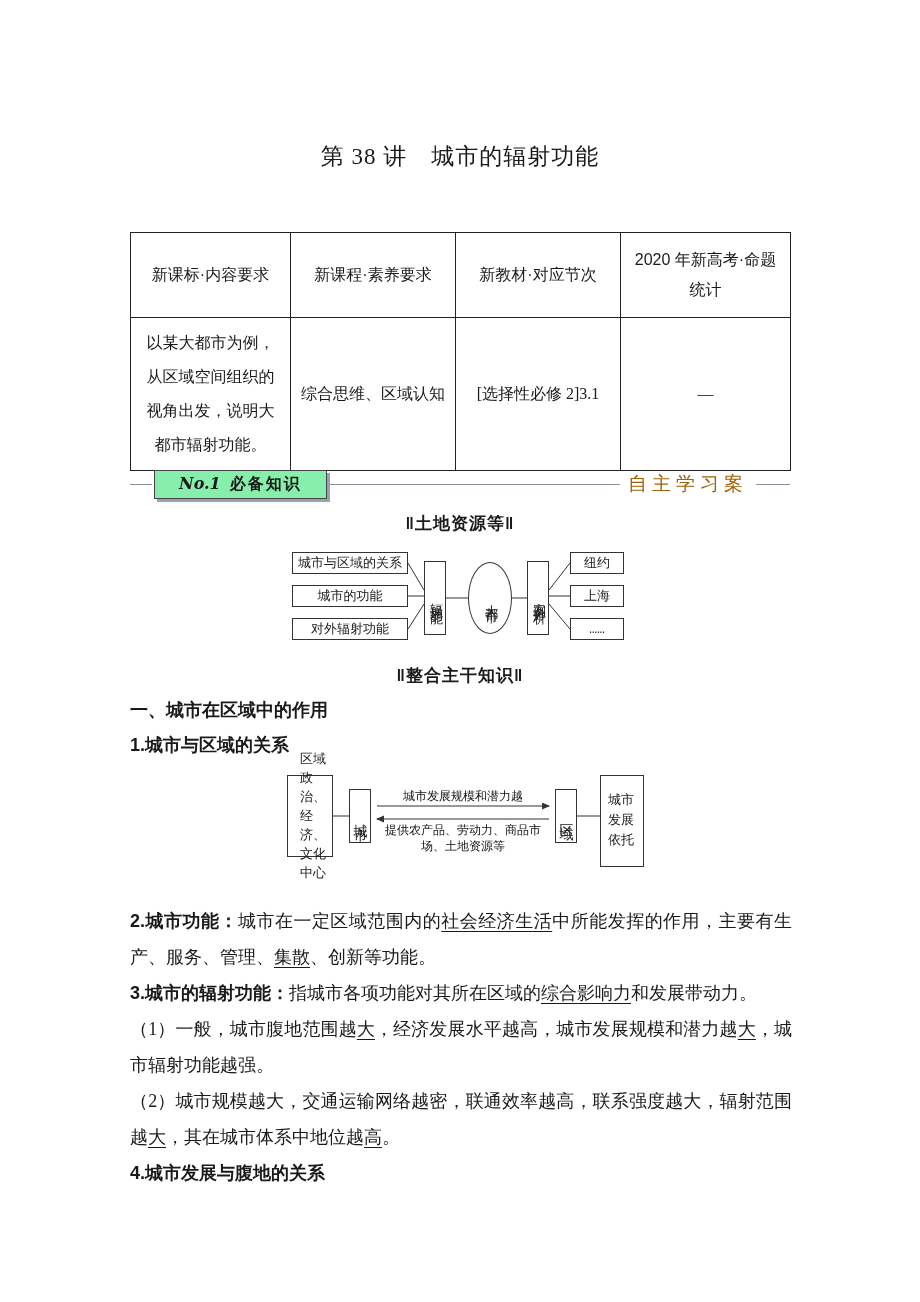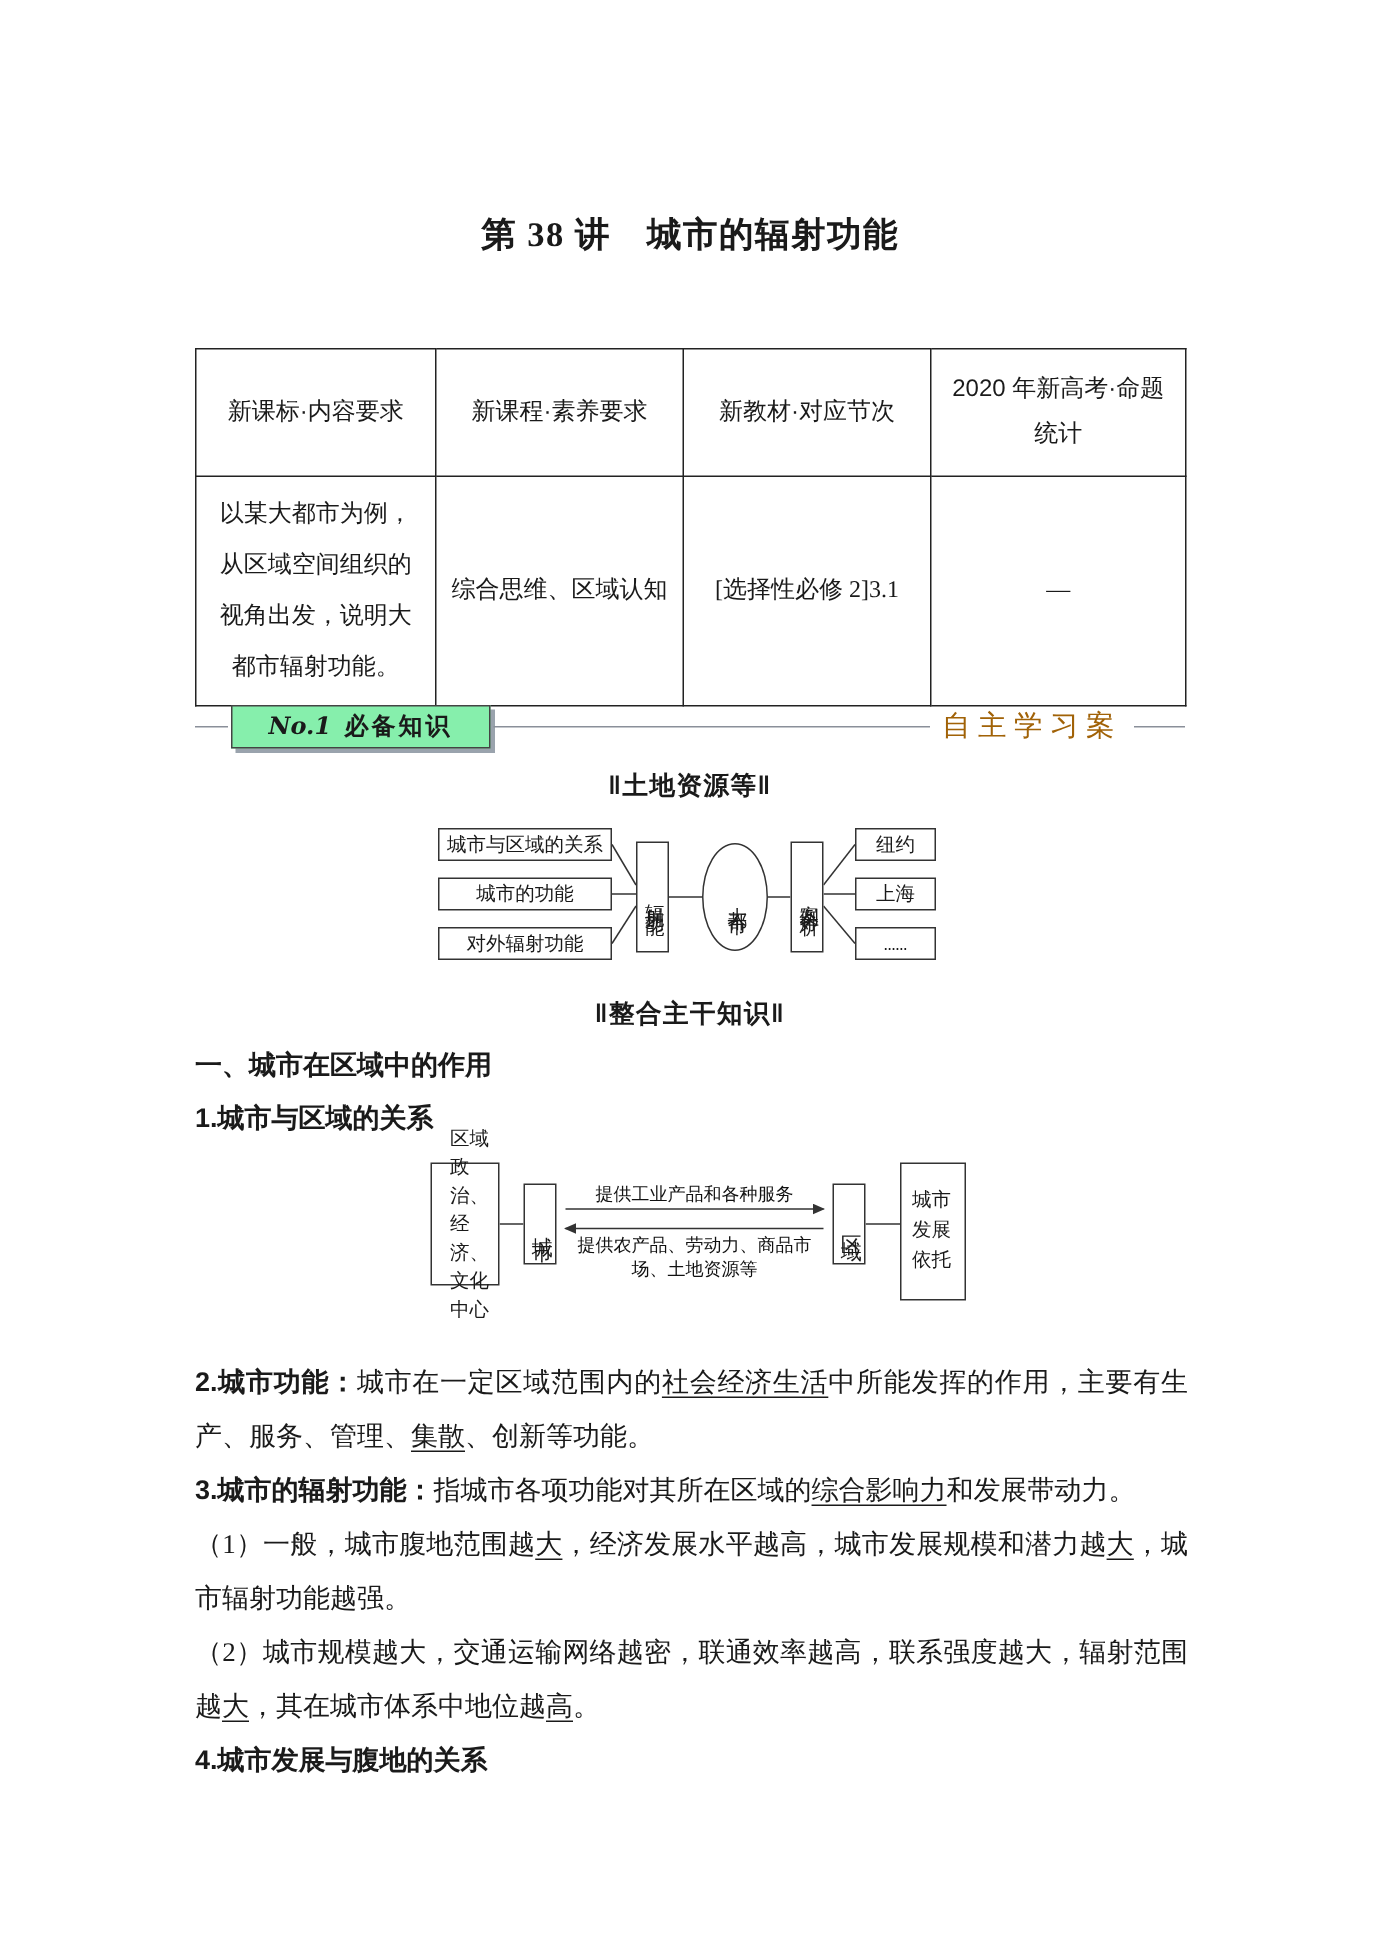--- a/index.html
+++ b/index.html
@@ -1,21 +1,21 @@
 <!DOCTYPE html>
 <html><head>
 <meta charset="utf-8">
 <style>
   html,body{margin:0;padding:0;background:#ddd;}
   .page{position:relative;width:920px;height:1302px;margin:0 auto;background:#fff;
         font-family:"Liberation Serif",serif;color:#1a1a1a;overflow:hidden;}
 
   
   .doc-title{position:absolute;top:141px;left:0;width:920px;margin:0;text-align:center;
-             font-size:23px;font-weight:bold;letter-spacing:1px;
+             font-size:23px;font-weight:normal;letter-spacing:1px;
              font-family:"Liberation Serif",serif;}
 
   
   table.info{position:absolute;left:130px;top:232px;width:660px;border-collapse:collapse;table-layout:fixed;}
   table.info th{border:1px solid #222;font-family:"Liberation Sans",sans-serif;font-weight:normal;
                 font-size:16px;line-height:30px;padding:6px 12px;height:72px;
                 text-align:center;vertical-align:middle;}
   table.info td{border:1px solid #222;font-size:16px;line-height:34px;padding:8px 10px;height:120px;
                 text-align:center;vertical-align:middle;}
   td.ta-left{text-align:left;}
@@ -164,21 +164,21 @@
         <line x1="203" y1="44" x2="219" y2="44"></line>
         <line x1="247" y1="34" x2="419" y2="34" marker-end="url(#arr)"></line>
         <line x1="419" y1="47" x2="247" y2="47" marker-end="url(#arr)"></line>
         <line x1="447" y1="44" x2="470" y2="44"></line>
       </g>
     </svg>
     <div class="dbox outerL">
       <span class="inner">区域政治、经济、文化中心</span>
     </div>
     <div class="dbox city vtext">城市</div>
-    <div class="alabel top">提供工业产品和各种服务</div>
+    <div class="alabel top">城市发展规模和潜力越</div>
     <div class="alabel bottom">提供农产品、劳动力、商品市场、土地资源等</div>
     <div class="dbox region vtext">区域</div>
     <div class="dbox outerR">
       <span class="inner">城市发展依托</span>
     </div>
   </div>
 
   <div class="bodytext">
     <p><span class="b">2.城市功能：</span><span>城市在一定区域范围内的</span><span class="u">社会经济生活</span><span>中所能发挥的作用，主要有生产、服务、管理、</span><span class="u">集散</span><span>、创新等功能。</span></p>
     <p><span class="b">3.城市的辐射功能：</span><span>指城市各项功能对其所在区域的</span><span class="u">综合影响力</span><span>和发展带动力。</span></p>

